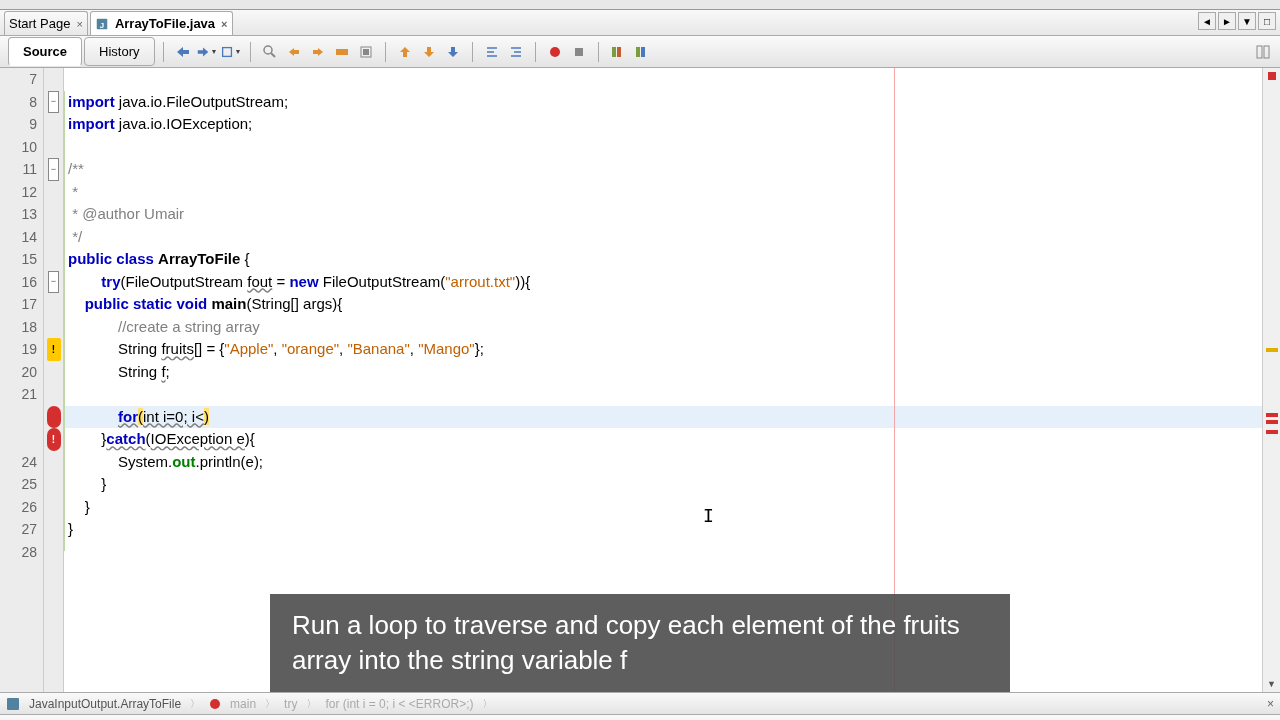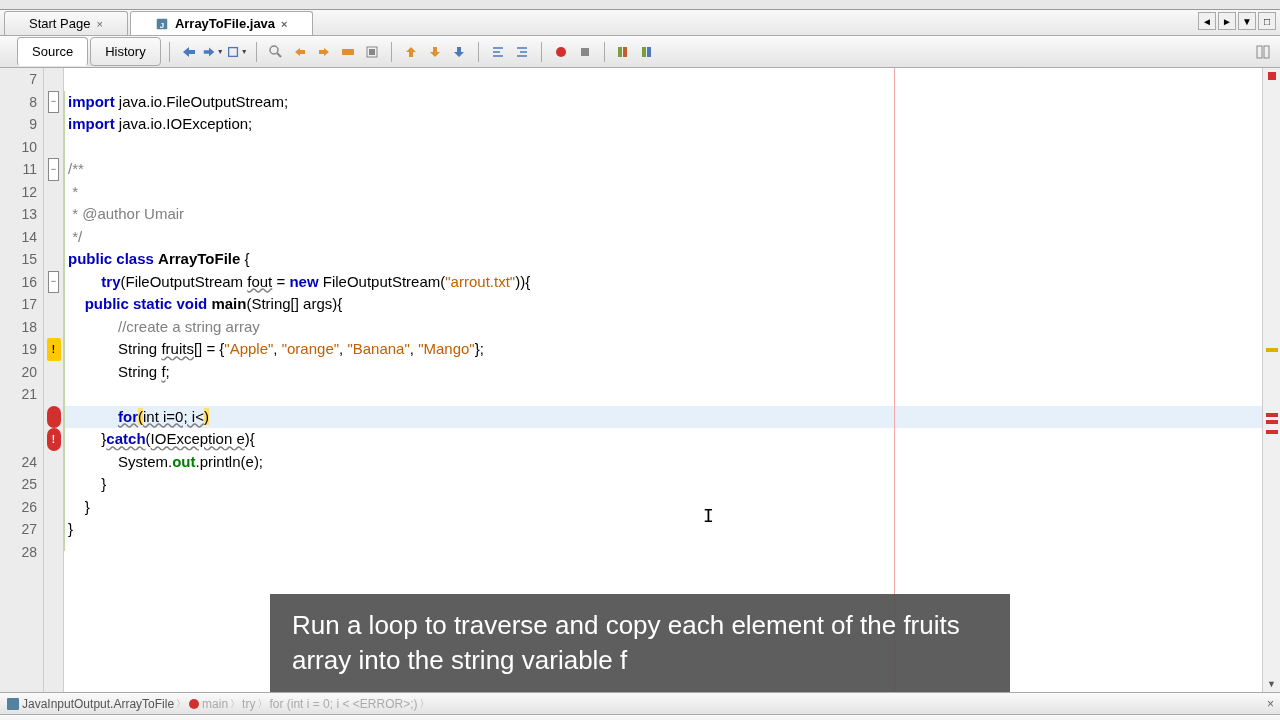--- a/index.html
+++ b/index.html
@@ -1,30 +1,30 @@
 <!DOCTYPE html>
 <html><head>
 <meta charset="utf-8">
 <style>
 * { margin: 0; padding: 0; box-sizing: border-box; font-family: sans-serif; }
 body { width: 1280px; height: 720px; background: #f0f0f0; overflow: hidden; position: relative; }
 
 .toolbar-top { height: 10px; background: #e8e8e8; border-bottom: 1px solid #999; display: flex; align-items: center; padding: 0 8px; gap: 12px; }
 
 .tab-bar { height: 26px; background: linear-gradient(#f8f8f8,#e8e8e8); border-bottom: 1px solid #aaa; display: flex; align-items: flex-end; padding-left: 4px; position: relative; }
-.tab { display: flex; align-items: center; padding: 4px 24px; border: 1px solid #aaa; border-bottom: none; background: linear-gradient(#fafafa,#e8e8e8); font-size: 13px; margin-right: 2px; gap: 6px; border-radius: 3px 3px 0 0; }
+.tab { display: flex; align-items: center; padding: 4px 4px; border: 1px solid #aaa; border-bottom: none; background: linear-gradient(#fafafa,#e8e8e8); font-size: 13px; margin-right: 2px; gap: 6px; border-radius: 3px 3px 0 0; }
 .tab.active { background: #fff; font-weight: bold; }
 .tab-close { color: #666; font-size: 11px; cursor: pointer; }
 .tab-nav { position: absolute; right: 4px; top: 2px; display: flex; gap: 2px; }
 .tab-nav-btn { width: 18px; height: 18px; border: 1px solid #aaa; background: #f0f0f0; font-size: 10px; display: flex; align-items: center; justify-content: center; }
 .java-icon { width: 14px; height: 14px; }
 
 .editor-tabs { height: 32px; background: linear-gradient(#fafafa,#e4e4e4); border-bottom: 1px solid #aaa; display: flex; align-items: center; padding: 0 8px; gap: 2px; position: relative; }
 .sh-tab { padding: 6px 14px; border: 1px solid #aaa; border-radius: 4px; font-size: 13px; background: linear-gradient(#fafafa,#e8e8e8); cursor: pointer; }
-.sh-tab.active { background: #fff; font-weight: normal; border-bottom-color: #fff; margin-left: 9px; }
+.sh-tab.active { background: #fff; font-weight: bold; border-bottom-color: #fff; }
 .sh-sep { width: 1px; height: 20px; background: #aaa; margin: 0 6px; }
 .sh-icon { width: 22px; height: 22px; display: flex; align-items: center; justify-content: center; border-radius: 2px; cursor: pointer; }
 .sh-icon svg { width: 16px; height: 16px; }
 .drop-arr { font-size: 7px; color: #444; margin-left: 1px; }
 
 .editor-pane { display: flex; height: 624px; background: #fff; position: relative; }
 .gutter-nums { width: 44px; background: #ececec; border-right: 1px solid #ccc; text-align: right; padding-right: 6px; font-family: monospace; font-size: 14px; color: #666; }
 .gutter-nums div { height: 22.5px; line-height: 22.5px; }
 .gutter-icons { width: 20px; background: #ececec; border-right: 1px solid #ccc; }
 .gutter-icons div { height: 22.5px; display: flex; align-items: center; justify-content: center; }
@@ -45,21 +45,21 @@
 .us { text-decoration: underline wavy #808080; }
 .cls { font-weight: bold; text-align: right; }
 .fld { color: #008000; font-weight: bold; }
 .hly { background: #ffe070; }
 .curb { background: #ffe070; }
 
 .scrollbar-r { position: absolute; right: 0; top: 0; width: 18px; height: 100%; background: #f0f0f0; border-left: 1px solid #ccc; }
 .sb-mark { position: absolute; right: 2px; width: 12px; height: 4px; }
 .sb-arrow { height: 16px; display: flex; align-items: center; justify-content: center; font-size: 9px; color: #555; }
 
-.breadcrumb { height: 22px; background: linear-gradient(#fafafa,#e4e4e4); border-top: 1px solid #aaa; display: flex; align-items: center; padding: 0 6px; font-size: 12px; gap: 2px; position: relative; }
+.breadcrumb { height: 22px; background: linear-gradient(#fafafa,#e4e4e4); border-top: 1px solid #aaa; display: flex; align-items: center; padding: 0 6px; font-size: 12px; gap: 9px; position: relative; }
 .bc-item { display: flex; align-items: center; gap: 4px; color: #555; }
 .bc-item.dim { color: #aaa; }
 .bc-sep { color: #999; font-size: 10px; }
 .bc-close { position: absolute; right: 6px; color: #666; cursor: pointer; }
 
 .status-bar { height: 20px; background: linear-gradient(#fafafa,#e4e4e4); border-top: 1px solid #aaa; display: flex; align-items: center; padding: 0 8px; font-size: 11px; justify-content: space-between; }
 .status-err { color: #333; }
 .status-r { display: flex; gap: 18px; color: #333; }
 
 .tooltip { position: absolute; left: 270px; top: 594px; width: 740px; background: rgba(80,80,80,0.92); color: #fff; padding: 14px 22px; border-radius: 0; font-size: 26px; line-height: 1.35; }

